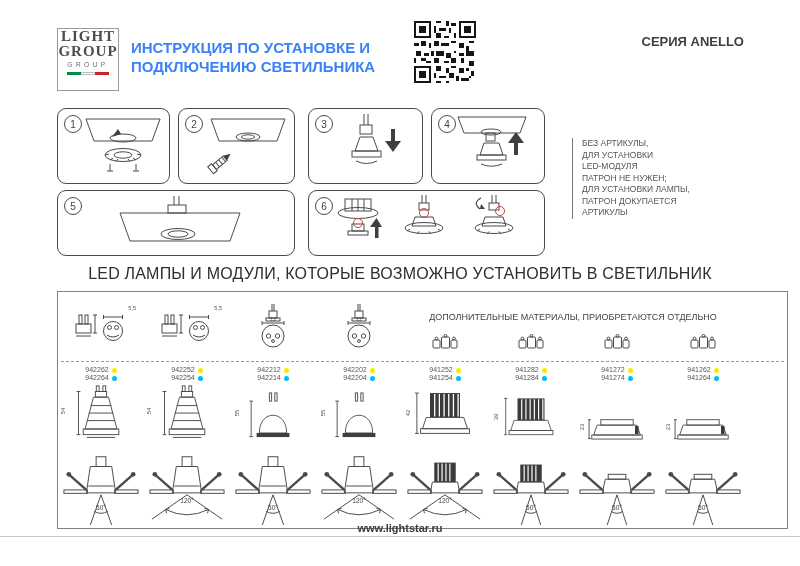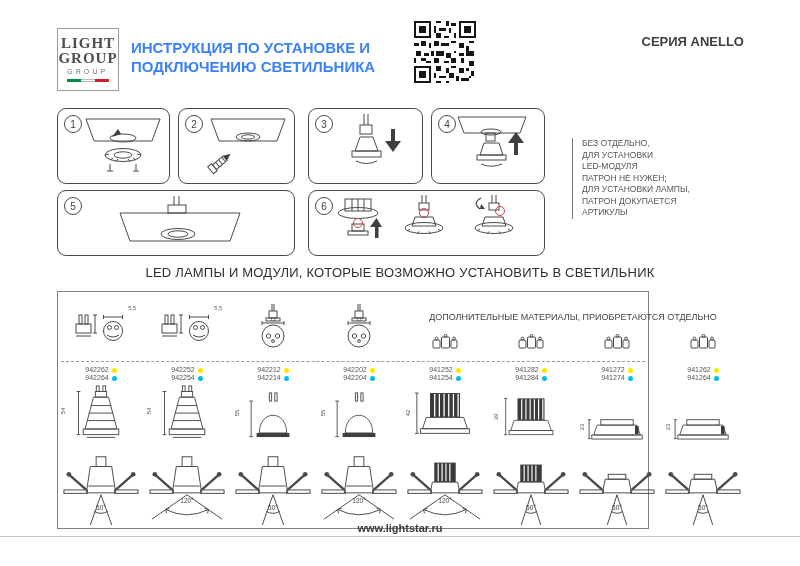--- a/index.html
+++ b/index.html
@@ -4,21 +4,21 @@
 <style>
   html,body{margin:0;padding:0;background:#ffffff;}
   .page{position:relative;width:800px;height:566px;background:#fff;overflow:hidden;
         font-family:"Liberation Sans",sans-serif;color:#3f3f3f;}
 
   
   .logo-box{position:absolute;left:57px;top:28px;width:62px;height:63px;
             border:1px solid #9a9a9a;box-sizing:border-box;text-align:center;}
   .logo-l1,.logo-l2{font-family:"Liberation Serif",serif;font-weight:bold;
             font-size:15px;line-height:15px;letter-spacing:1px;color:#4d4d4d;}
-  .logo-l1{margin-top:7px;}
+  .logo-l1{}
   .logo-l3{font-size:6.5px;letter-spacing:3.5px;color:#6a6a6a;margin-top:2px;}
   .logo-flag{width:42px;height:3px;margin:4px auto 0;display:flex;}
   .logo-flag span{flex:1;height:100%;}
   .flag-g{background:#008c45;}
   .flag-w{background:#fff;border-top:1px solid #bbb;border-bottom:1px solid #bbb;box-sizing:border-box;}
   .flag-r{background:#cd212a;}
 
   .main-title{position:absolute;left:131px;top:38px;width:290px;
               font-size:15px;font-weight:bold;line-height:19px;color:#3b82f6;}
   .qr{position:absolute;left:414px;top:21px;width:62px;height:62px;}
@@ -30,24 +30,24 @@
   .step-box{position:absolute;border:1.5px solid #4a4a4a;border-radius:9px;box-sizing:border-box;}
   .num-circle{position:absolute;left:6px;top:6px;width:16px;height:16px;border:1px solid #4a4a4a;
               border-radius:50%;font-size:10px;display:flex;align-items:center;justify-content:center;color:#3f3f3f;}
   .step-art{position:absolute;left:2px;top:2px;}
 
   .note-block{position:absolute;left:572px;top:138px;border-left:1px solid #777;
               padding-left:9px;font-size:8.5px;line-height:11.5px;color:#555;}
 
   
   .section-title{position:absolute;left:0;right:0;top:265px;text-align:center;
-                 font-size:13px;color:#2e2e2e;letter-spacing:.2px;}
+                 font-size:16px;color:#2e2e2e;letter-spacing:.2px;}
 
   
-  .panel{position:absolute;left:57px;top:291px;width:592px;height:238px;
+  .panel{position:absolute;left:57px;top:291px;width:731px;height:238px;
          border:1px solid #808080;box-sizing:border-box;}
   .pcol{position:absolute;top:0;width:86px;height:236px;}
   .dashed-sep{position:absolute;left:3px;right:3px;top:69px;border-top:1px dashed #9a9a9a;}
   .extras-title{position:absolute;left:349px;top:20px;width:332px;text-align:center;
                 font-size:9px;color:#444;}
   .sock-svg{position:absolute;left:50%;transform:translateX(-50%);top:12px;}
   .term-svg{position:absolute;left:50%;transform:translateX(-50%);top:42px;}
   .arts{position:absolute;top:74px;width:100%;text-align:center;font-size:7px;color:#555;}
   .art-line{height:8px;line-height:8px;white-space:nowrap;}
   .dot{display:inline-block;width:5px;height:5px;border-radius:50%;margin-left:3px;vertical-align:middle;}
@@ -479,21 +479,21 @@
         <ellipse cx="183" cy="35" rx="19" ry="5.5"></ellipse>
         <line x1="166" y1="38" x2="169" y2="36"></line>
           <line x1="200" y1="38" x2="197" y2="36"></line>
         <line x1="176" y1="41" x2="178" y2="38.5"></line>
           <line x1="190" y1="41" x2="188" y2="38.5"></line>
       </g>
     </svg>
   </div>
 
   <div class="note-block">
-    <div>БЕЗ ОТДЕЛЬНО,</div>
+    <div>БЕЗ АРТИКУЛЫ,</div>
     <div>ДЛЯ УСТАНОВКИ</div>
     <div>LED-МОДУЛЯ</div>
     <div>ПАТРОН НЕ НУЖЕН;</div>
     <div>ДЛЯ УСТАНОВКИ ЛАМПЫ,</div>
     <div>ПАТРОН ДОКУПАЕТСЯ</div>
     <div>АРТИКУЛЫ</div>
   </div>
 
   <div class="section-title">LED ЛАМПЫ И МОДУЛИ, КОТОРЫЕ ВОЗМОЖНО УСТАНОВИТЬ В СВЕТИЛЬНИК</div>
 

